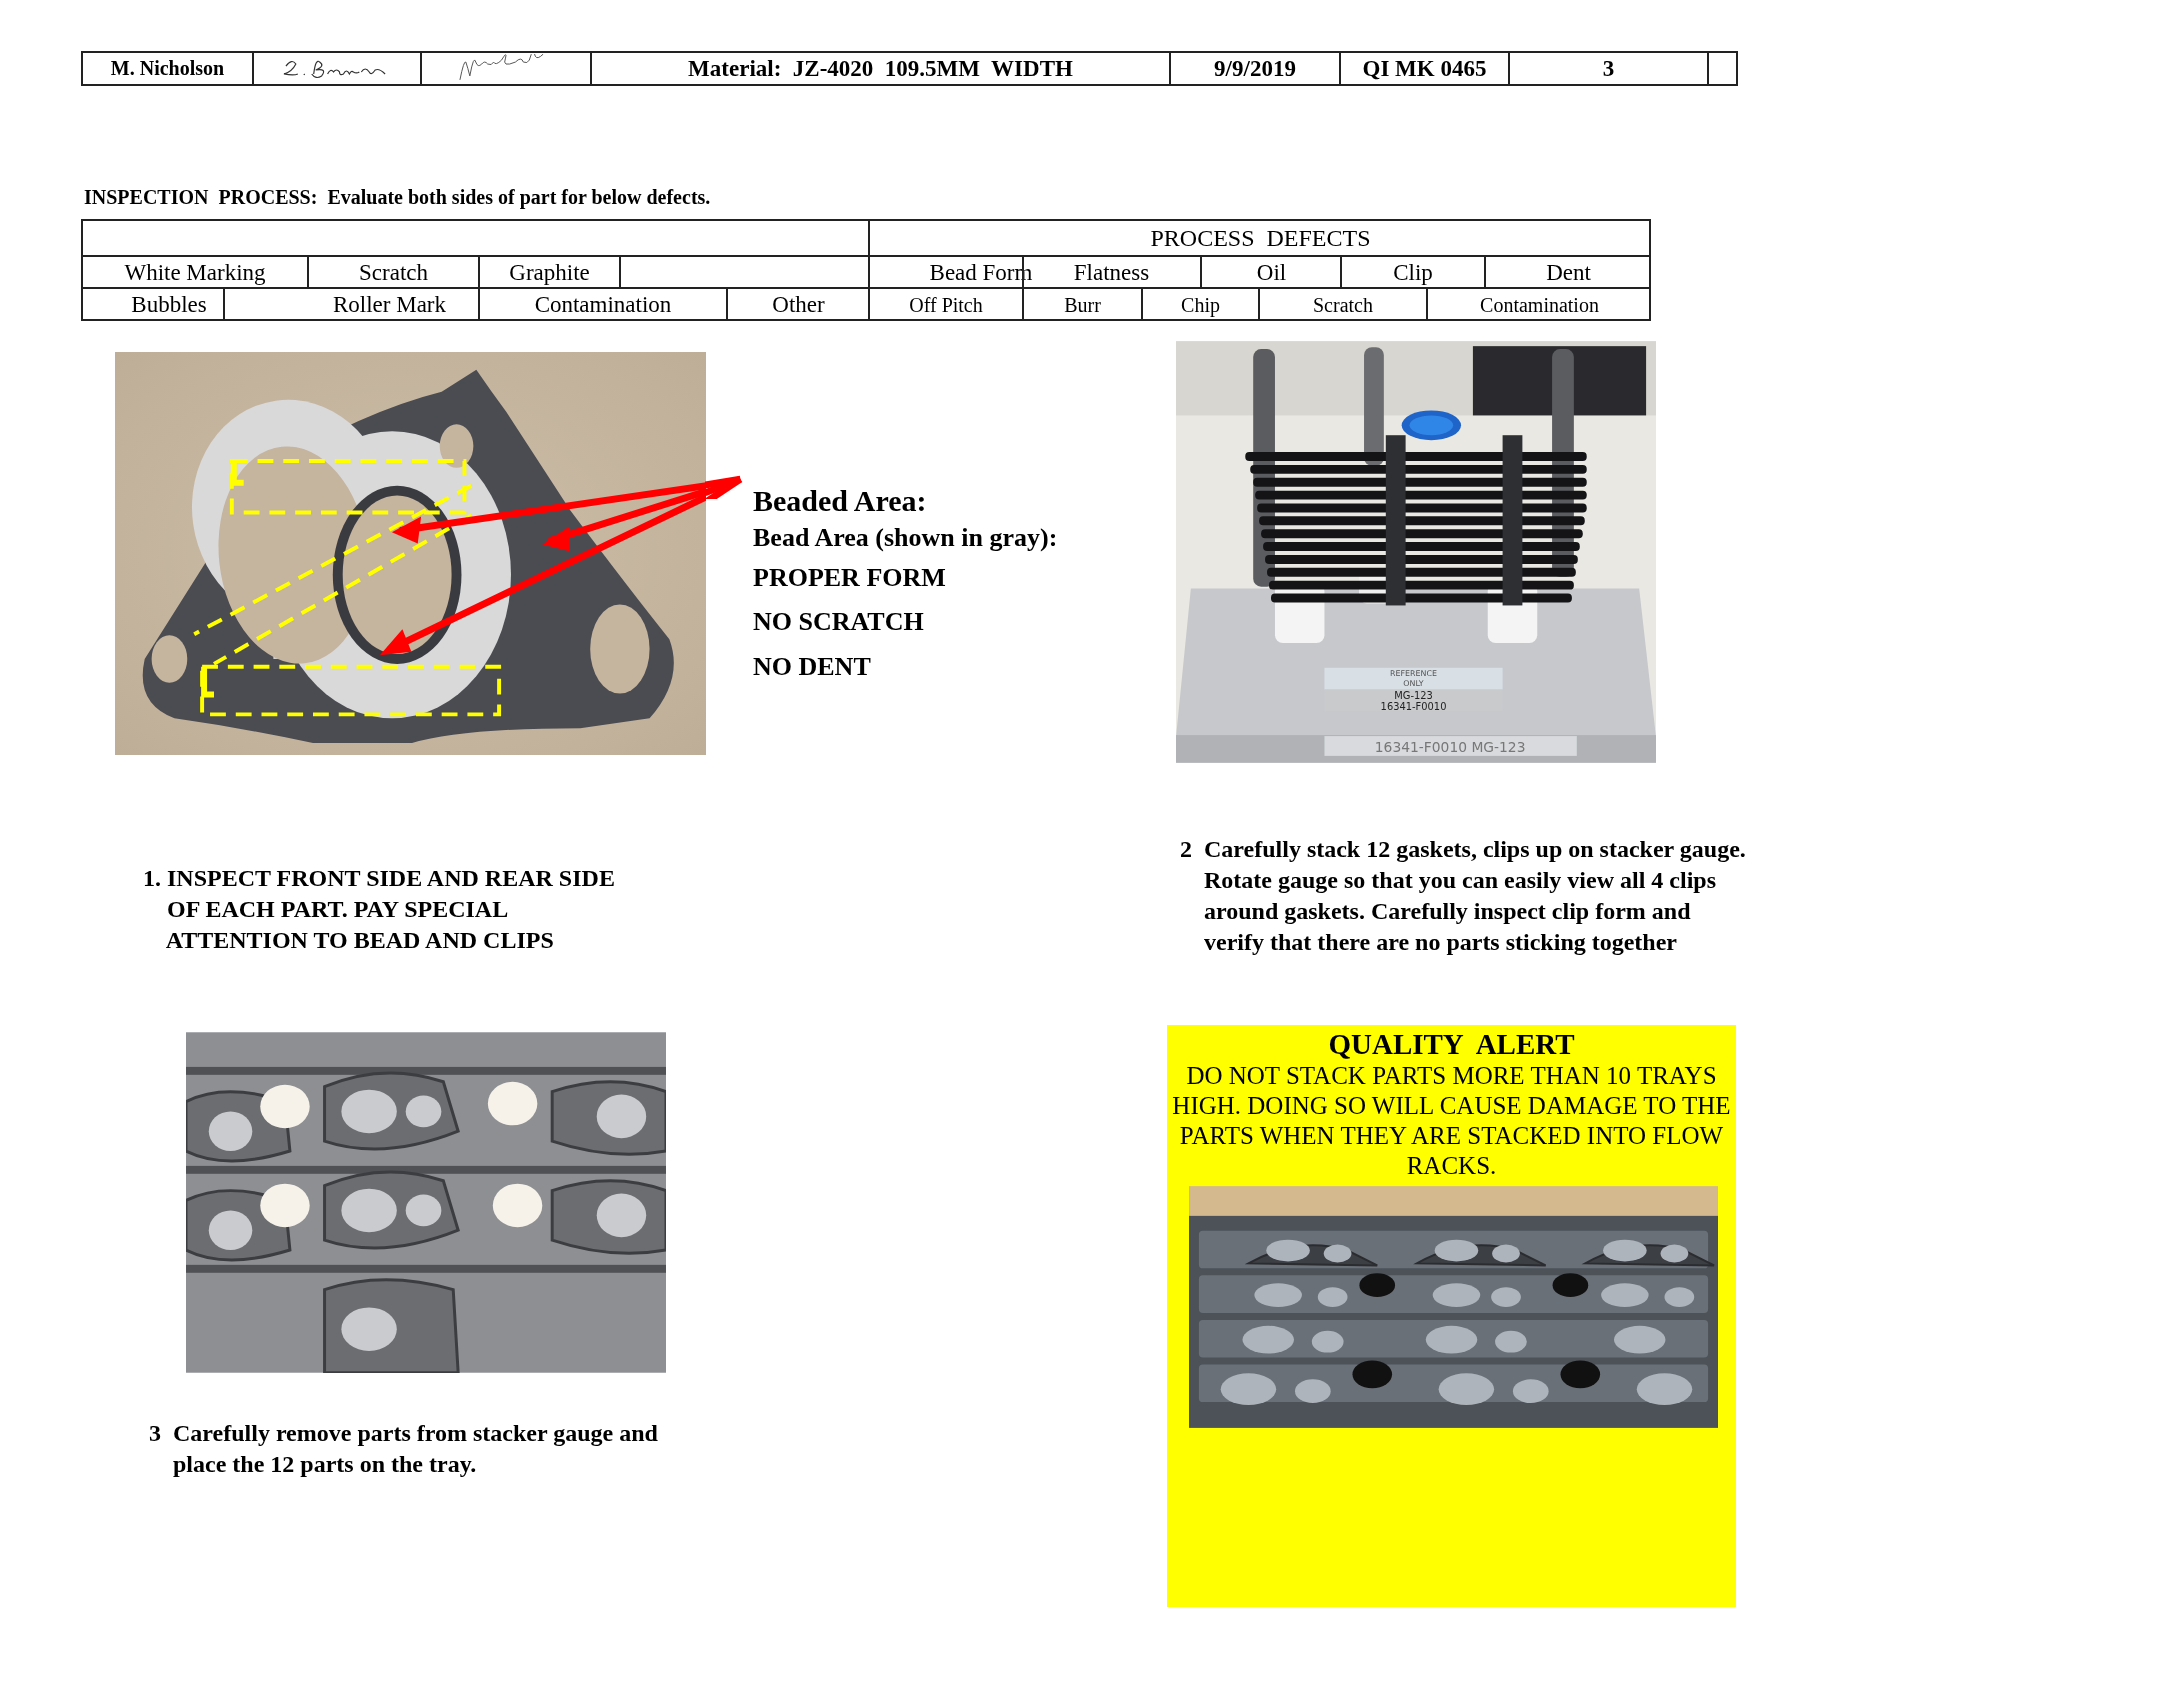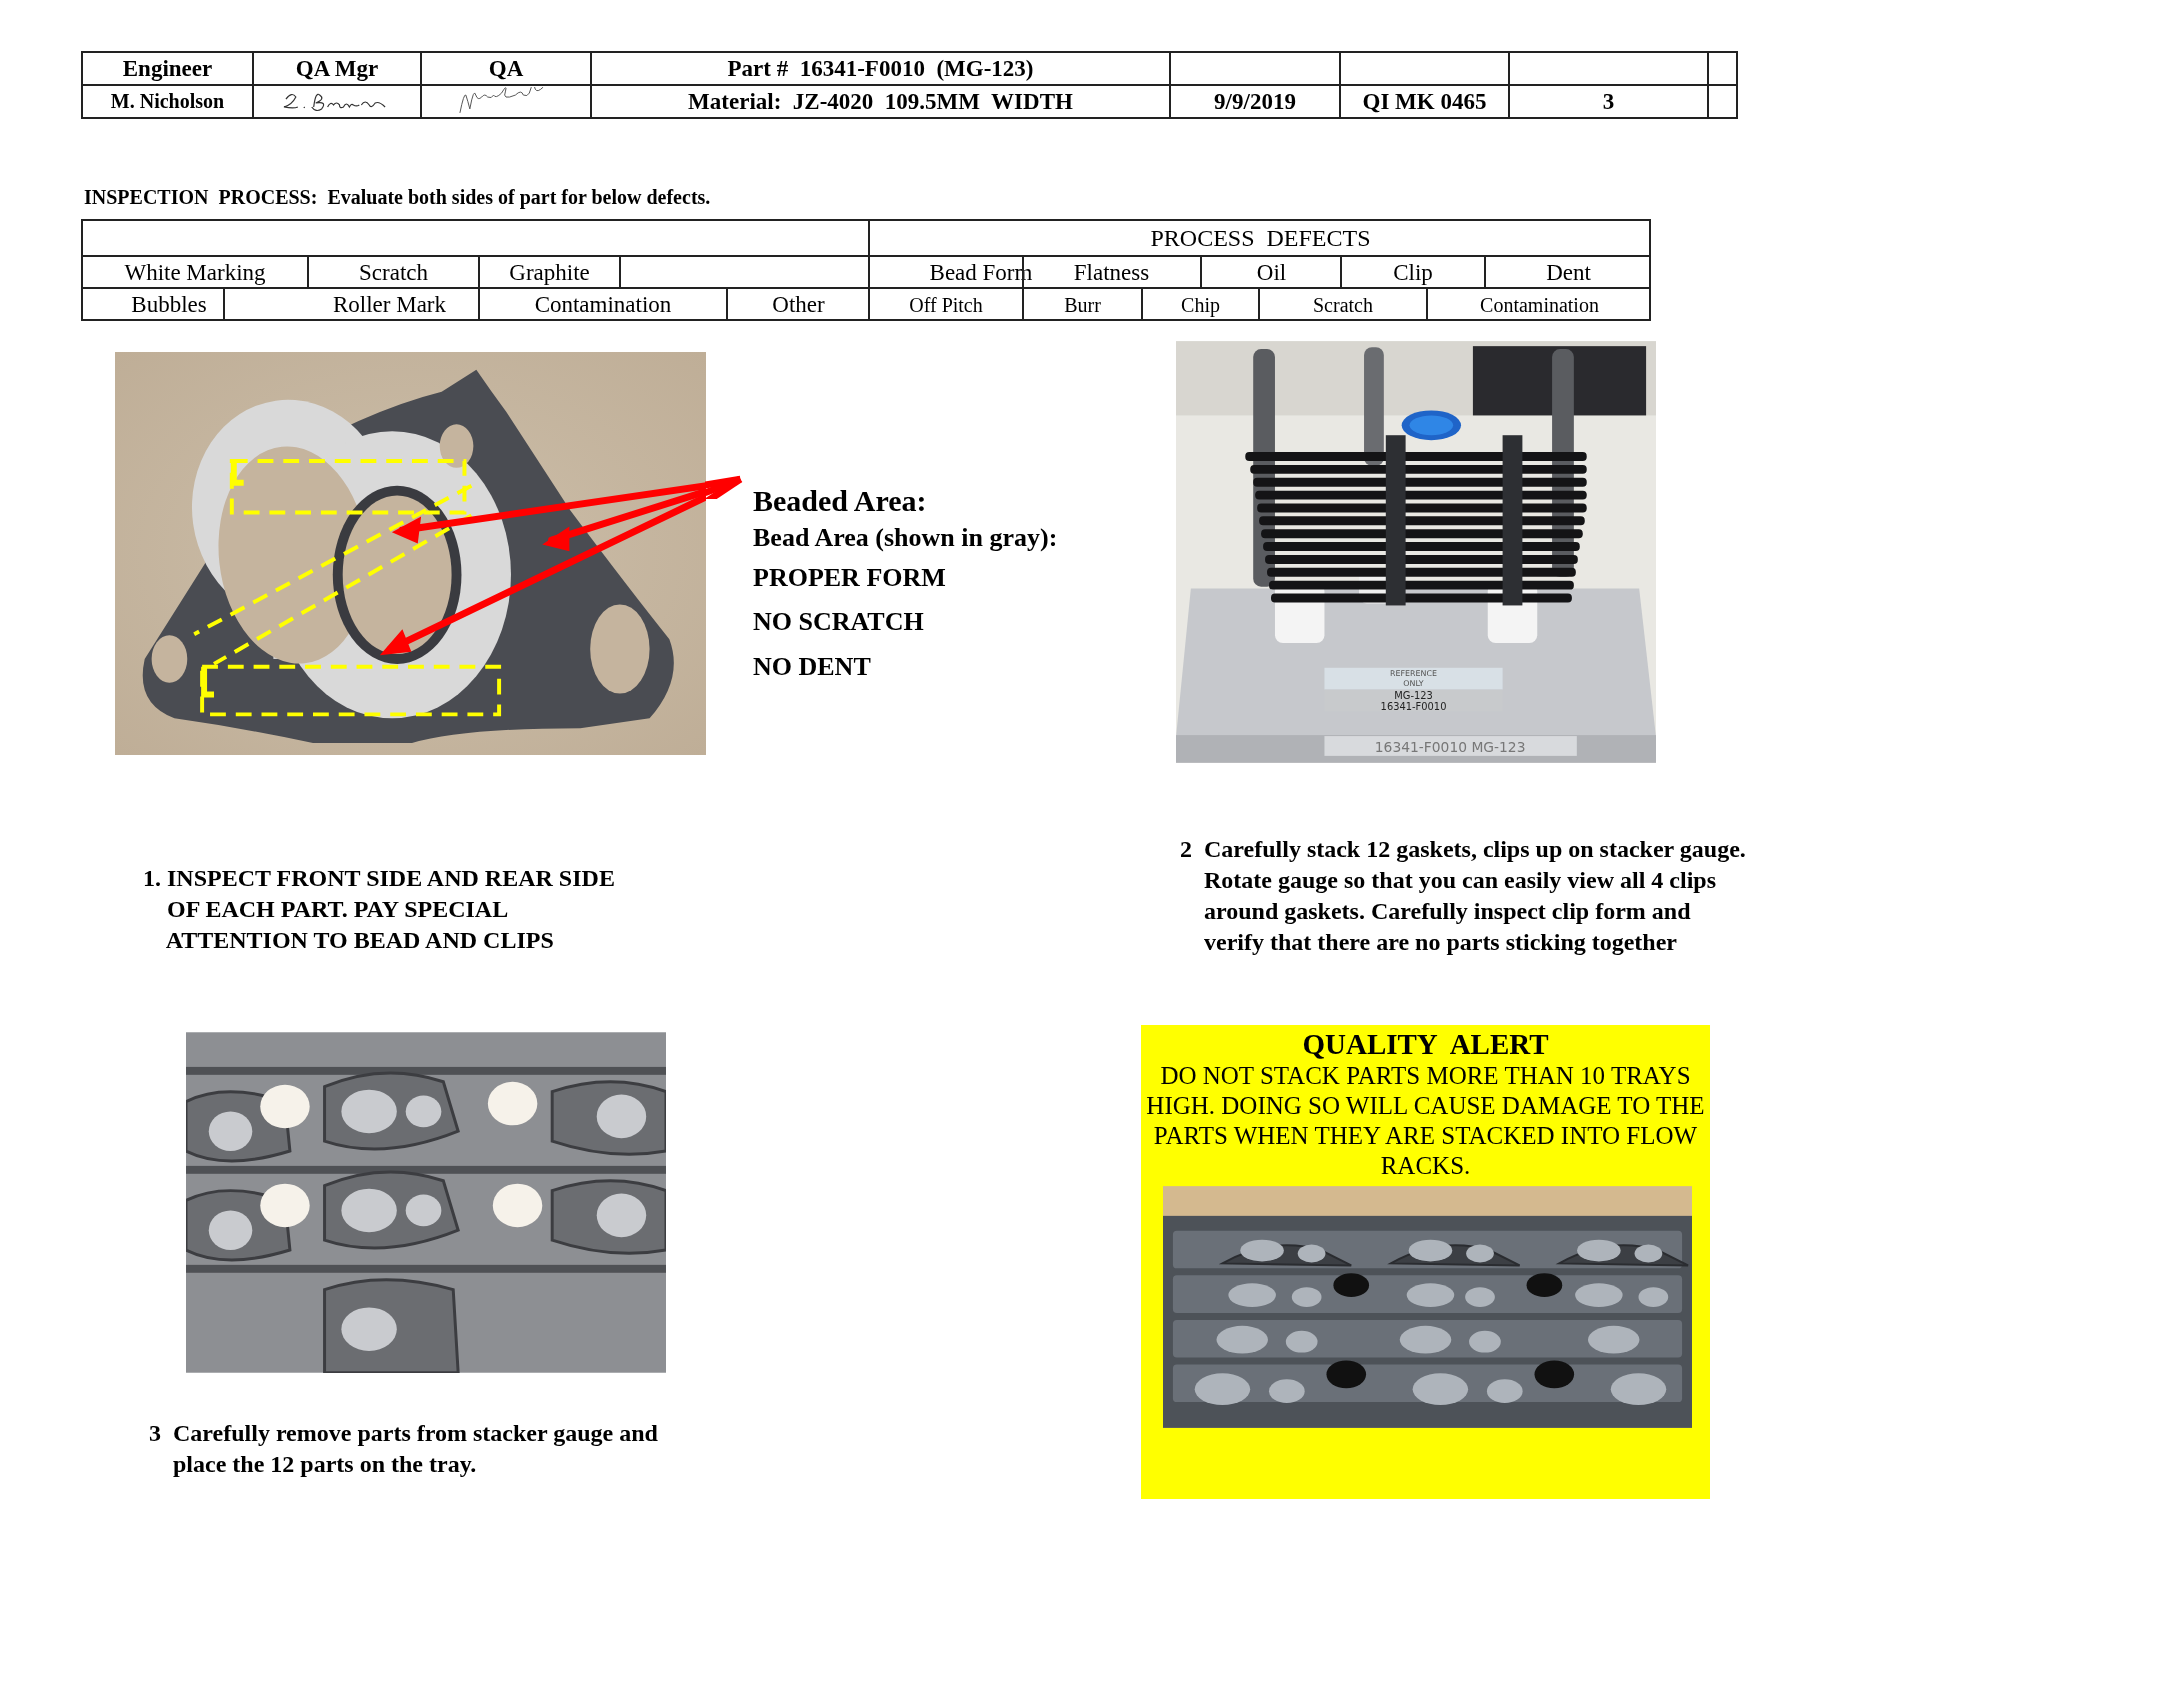--- a/index.html
+++ b/index.html
@@ -26,30 +26,20 @@
       <col style="width:168px">
       <col style="width:170px">
       <col style="width:579px">
     <col style="width:170px">
       <col style="width:169px">
       <col style="width:199px">
       <col style="width:29px">
   </colgroup>
   <tbody>
   <tr>
-    <td>Engineer</td>
-    <td>QA Mgr</td>
-    <td>QA</td>
-    <td style="white-space:pre">Part #  16341-F0010  (MG-123)</td>
-    <td></td>
-    <td></td>
-    <td></td>
-    <td></td>
-  </tr>
-  <tr>
     <td style="font-size:20px">M. Nicholson</td>
     <td>
       <svg width="119" height="30" viewBox="0 0 120 30" style="margin:auto">
         <path d="M8 12 q6 -8 10 -2 q-4 8 -12 10 q10 2 14 0 M26 20 l1 1 M36 20 q2 -16 6 -12 q6 4 -4 8 q12 -2 6 6 q-6 4 -10 -2 M50 20 q3 -6 6 -2 q3 -4 6 0 q0 4 4 2 q3 -6 6 0 q2 -4 4 -2 q3 2 6 0 M84 18 q4 -6 8 0 q2 4 6 -2 q4 -2 10 4" stroke="#333" stroke-width="1.2" fill="none"></path>
       </svg>
     </td>
     <td>
       <svg width="109" height="30" viewBox="0 0 110 30" style="margin:auto">
         <path d="M8 26 q4 -20 6 -18 q2 6 4 14 q4 -22 6 -14 q2 6 6 2 q3 -4 6 0 q4 2 6 -2 q2 4 8 -2 q6 -10 4 -2 q-4 10 10 4 q6 -6 8 0 q4 2 6 -2 q4 -14 6 -4 q2 4 8 -2" stroke="#555" stroke-width="1" fill="none"></path>
       </svg>
@@ -264,21 +254,21 @@
         <ellipse cx="330" cy="72" rx="25" ry="22"></ellipse>
       <ellipse cx="100" cy="175" rx="25" ry="22"></ellipse>
         <ellipse cx="335" cy="175" rx="25" ry="22"></ellipse>
     </g>
   </svg>
 </div>
 
 <div class="abs step" style="left:149px; top:1418px;">3  Carefully remove parts from stacker gauge and
     place the 12 parts on the tray.</div>
 
-<div class="abs alert" style="left:1141px; top:1025px; width:569px; height:474px;">
+<div class="abs alert" style="left:1167px; top:1025px; width:569px; height:582px;">
   <div class="alert-title" style="margin-top:2px; white-space:pre;">QUALITY  ALERT</div>
   <div class="alert-body">DO NOT STACK PARTS MORE THAN 10 TRAYS</div>
   <div class="alert-body">HIGH. DOING SO WILL CAUSE DAMAGE TO THE</div>
   <div class="alert-body">PARTS WHEN THEY ARE STACKED INTO FLOW</div>
   <div class="alert-body">RACKS.</div>
   <div class="abs photo" style="left:22px; top:161px; width:529px; height:242px;">
     <svg width="529" height="242" viewBox="0 0 534 244">
       <rect width="534" height="244" fill="#d4b98f"></rect>
       <rect x="0" y="30" width="534" height="214" fill="#4d5258"></rect>
       <g fill="#6a7078">

